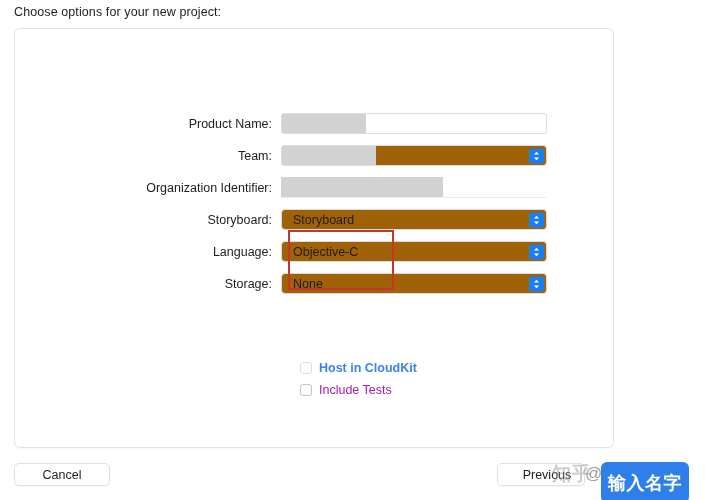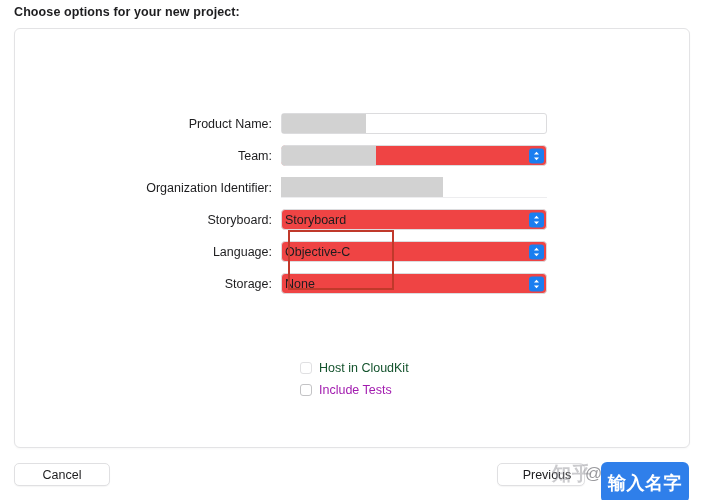--- a/index.html
+++ b/index.html
@@ -17,29 +17,28 @@
   }
 
   
   .prompt {
     position: absolute;
     left: 14px;
     top: 5px;
     font-size: 12.5px;
     color: #1d1d1f;
     letter-spacing: 0.1px;
-    font-weight: bold;
   }
 
   
   .panel {
     position: absolute;
     left: 14px;
     top: 28px;
-    width: 676px;
+    width: 600px;
     height: 420px;
     background: #ffffff;
     border: 1px solid #e3e3e5;
     border-radius: 6px;
     box-sizing: border-box;
     box-shadow: 0 1px 2px rgba(0,0,0,0.03);
   }
 
   
   .form {
@@ -87,25 +86,25 @@
     border-bottom: 1px solid #ededef;
     box-sizing: border-box;
   }
 
   
   .popup {
     position: absolute;
     inset: 0;
     border: 1px solid #dcdcde;
     border-radius: 4px;
-    background: #ef4444;
-    box-sizing: border-box;
-    display: flex;
-    align-items: center;
-    padding-left: 3px;
+    background: #a16207;
+    box-sizing: border-box;
+    display: flex;
+    align-items: center;
+    padding-left: 11px;
     font-size: 12.5px;
     color: #1d1d1f;
   }
   .chev {
     position: absolute;
     right: 3px;
     top: 50%;
     transform: translateY(-50%);
     width: 15px;
     height: 15px;
@@ -165,21 +164,21 @@
     box-sizing: border-box;
     margin-right: 7px;
     flex: 0 0 auto;
   }
   .checkrow.disabled .cbox { border-color: #e0e0e2; }
   .cblabel {
     font-size: 12.5px;
     color: #a21caf;
     white-space: nowrap;
   }
-  .checkrow.disabled .cblabel { color: #14532d; }
+  .checkrow.disabled .cblabel { color: #3b82f6; font-weight: bold; }
 
   
   .btn {
     position: absolute;
     height: 23px;
     border: 1px solid #e0e0e2;
     border-radius: 5px;
     background: #ffffff;
     box-sizing: border-box;
     display: flex;

